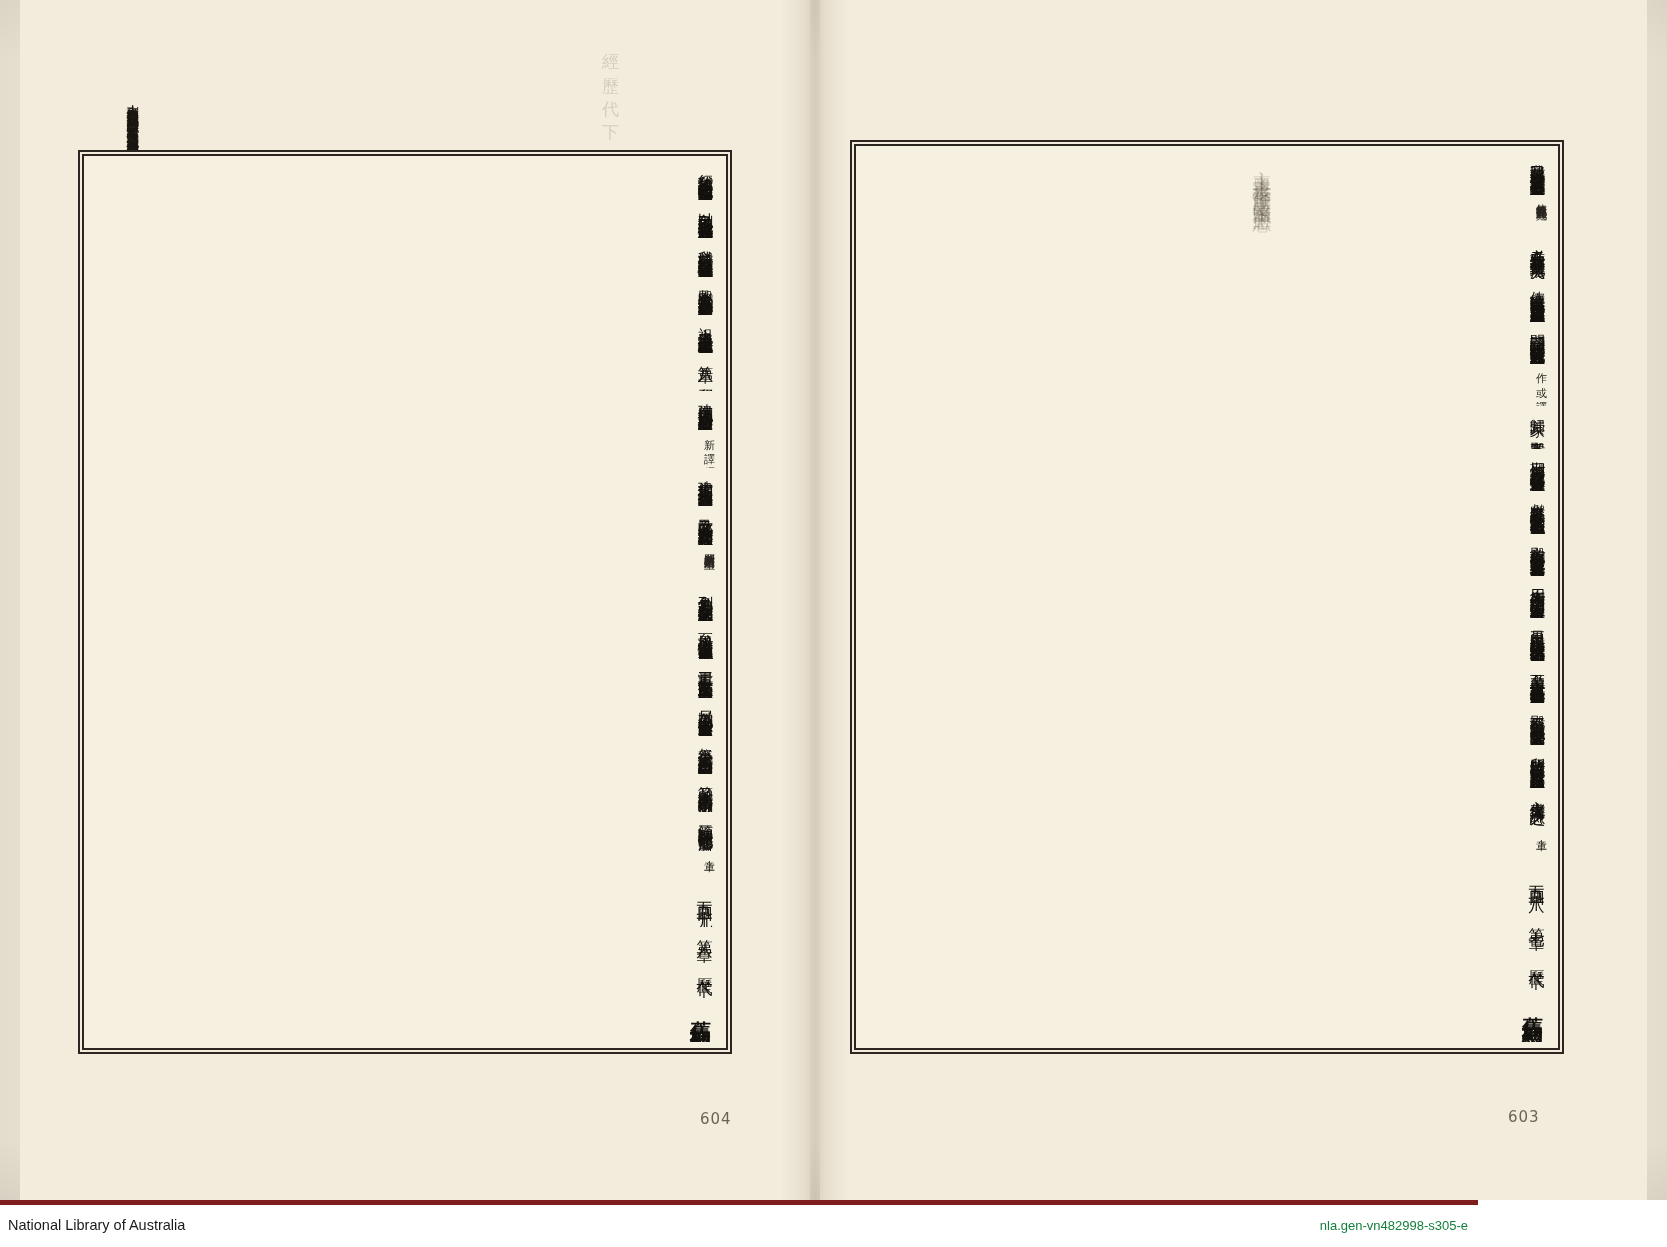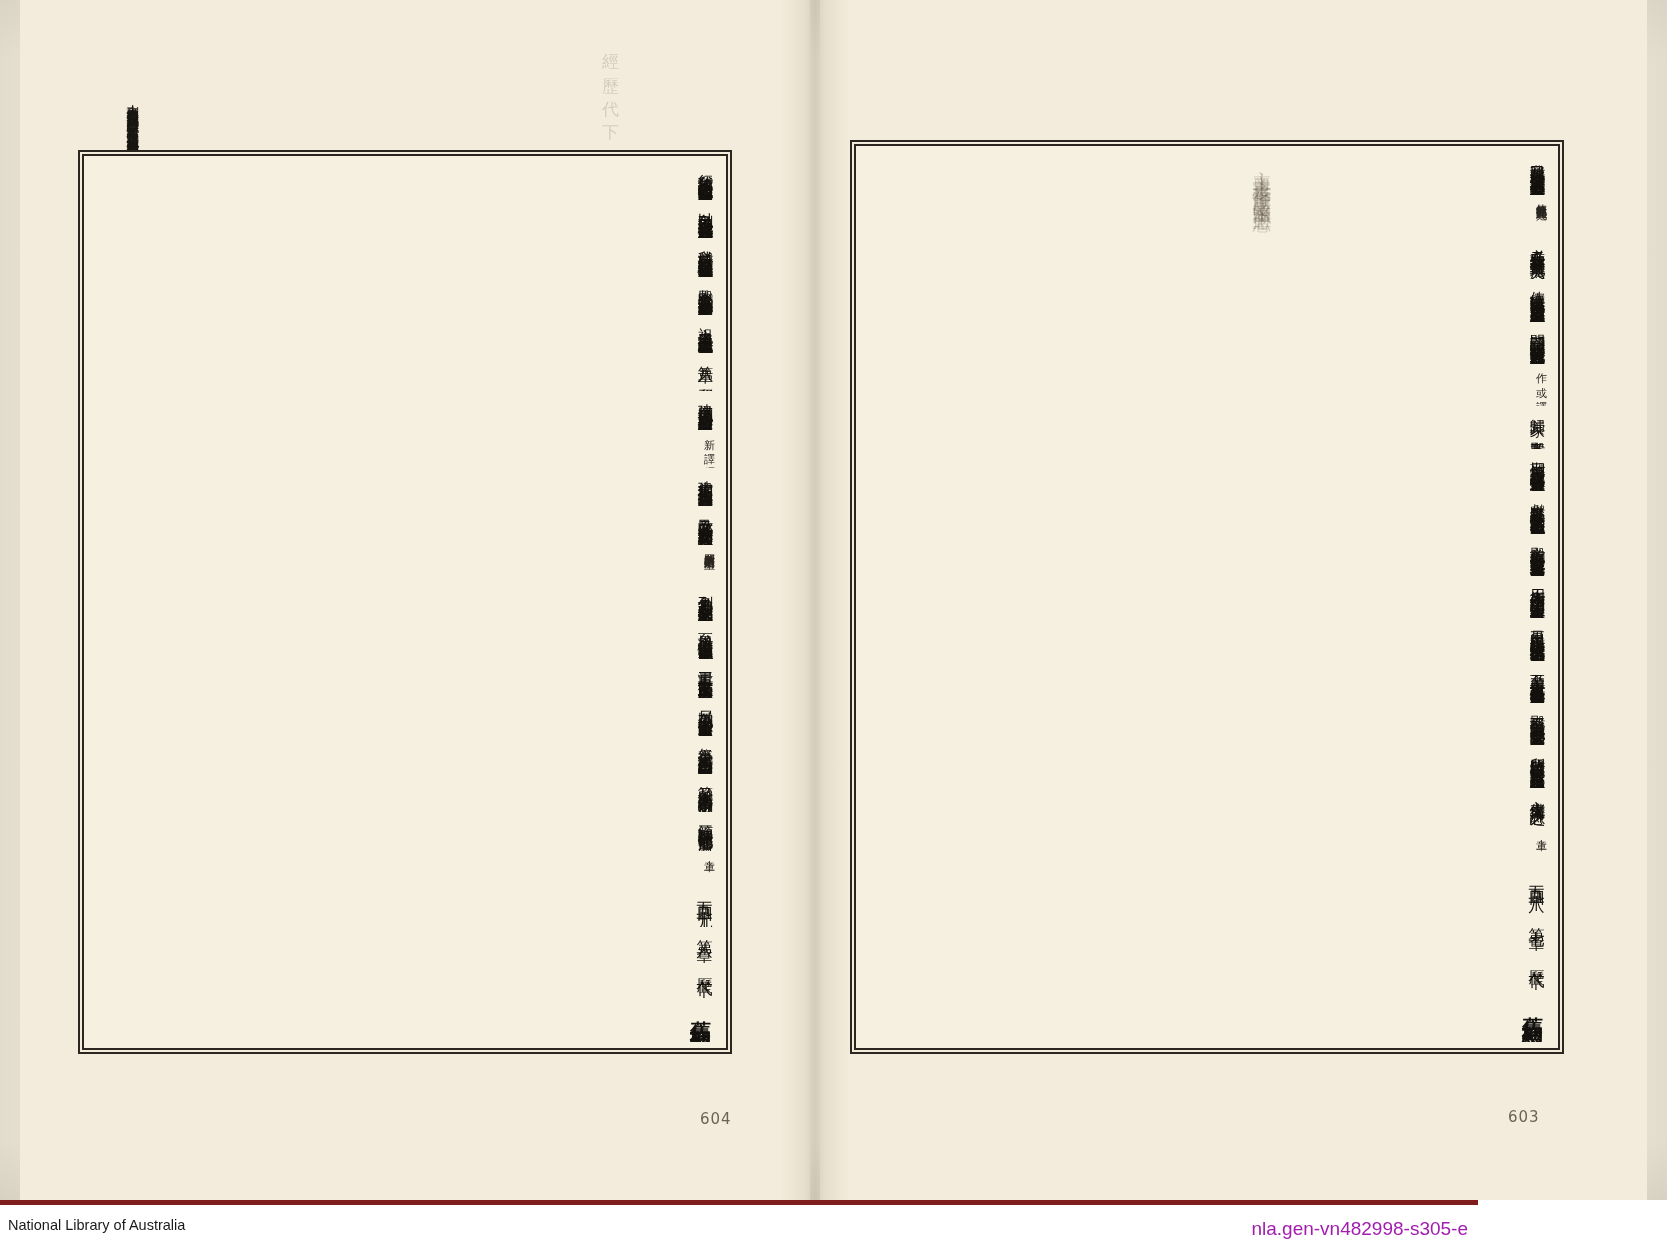--- a/index.html
+++ b/index.html
@@ -162,22 +162,22 @@
     left: 8px;
     top: 12px;
     font-size: 14.5px;
     color: #1a1a1a;
     font-family: "Liberation Sans", sans-serif;
   }
   .footer .nla {
     position: absolute;
     right: 10px;
     top: 13px;
-    font-size: 19px;
-    color: #a21caf;
+    font-size: 13px;
+    color: #15803d;
     font-family: "Liberation Sans", sans-serif;
   }
 </style>
 </head>
 <body>
 
 <div class="scan">
 
   <div class="page left">
 

